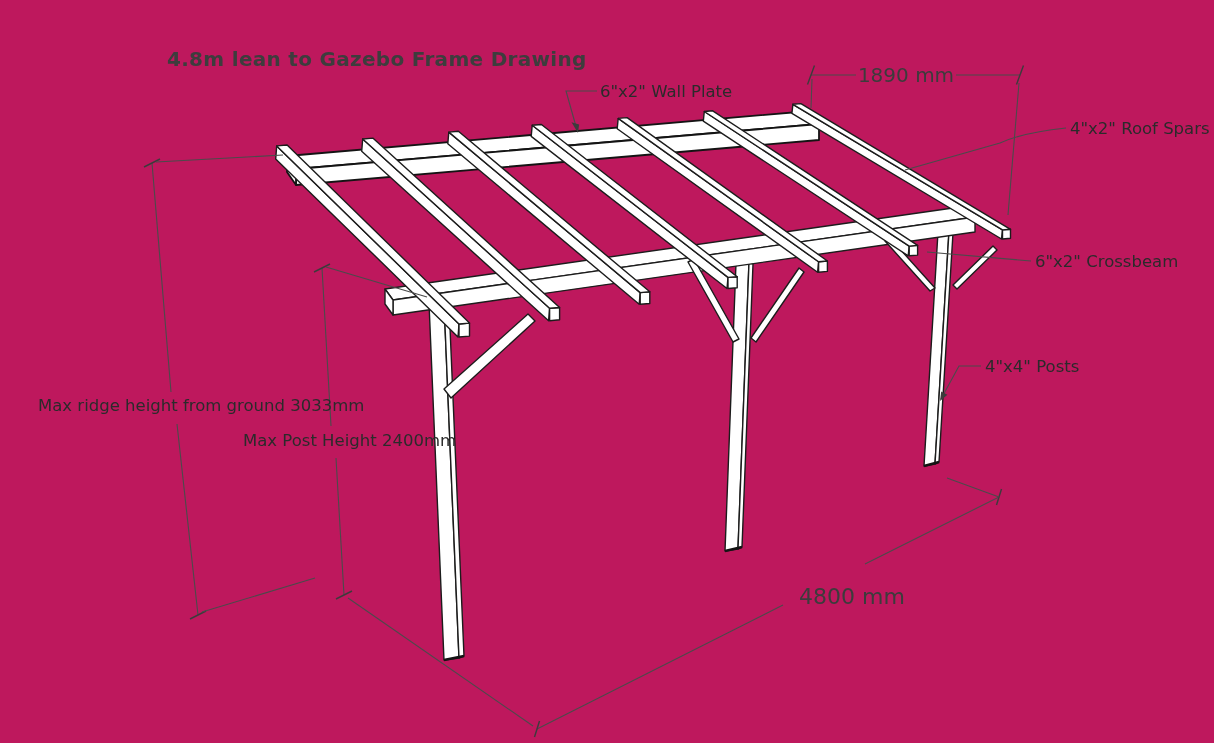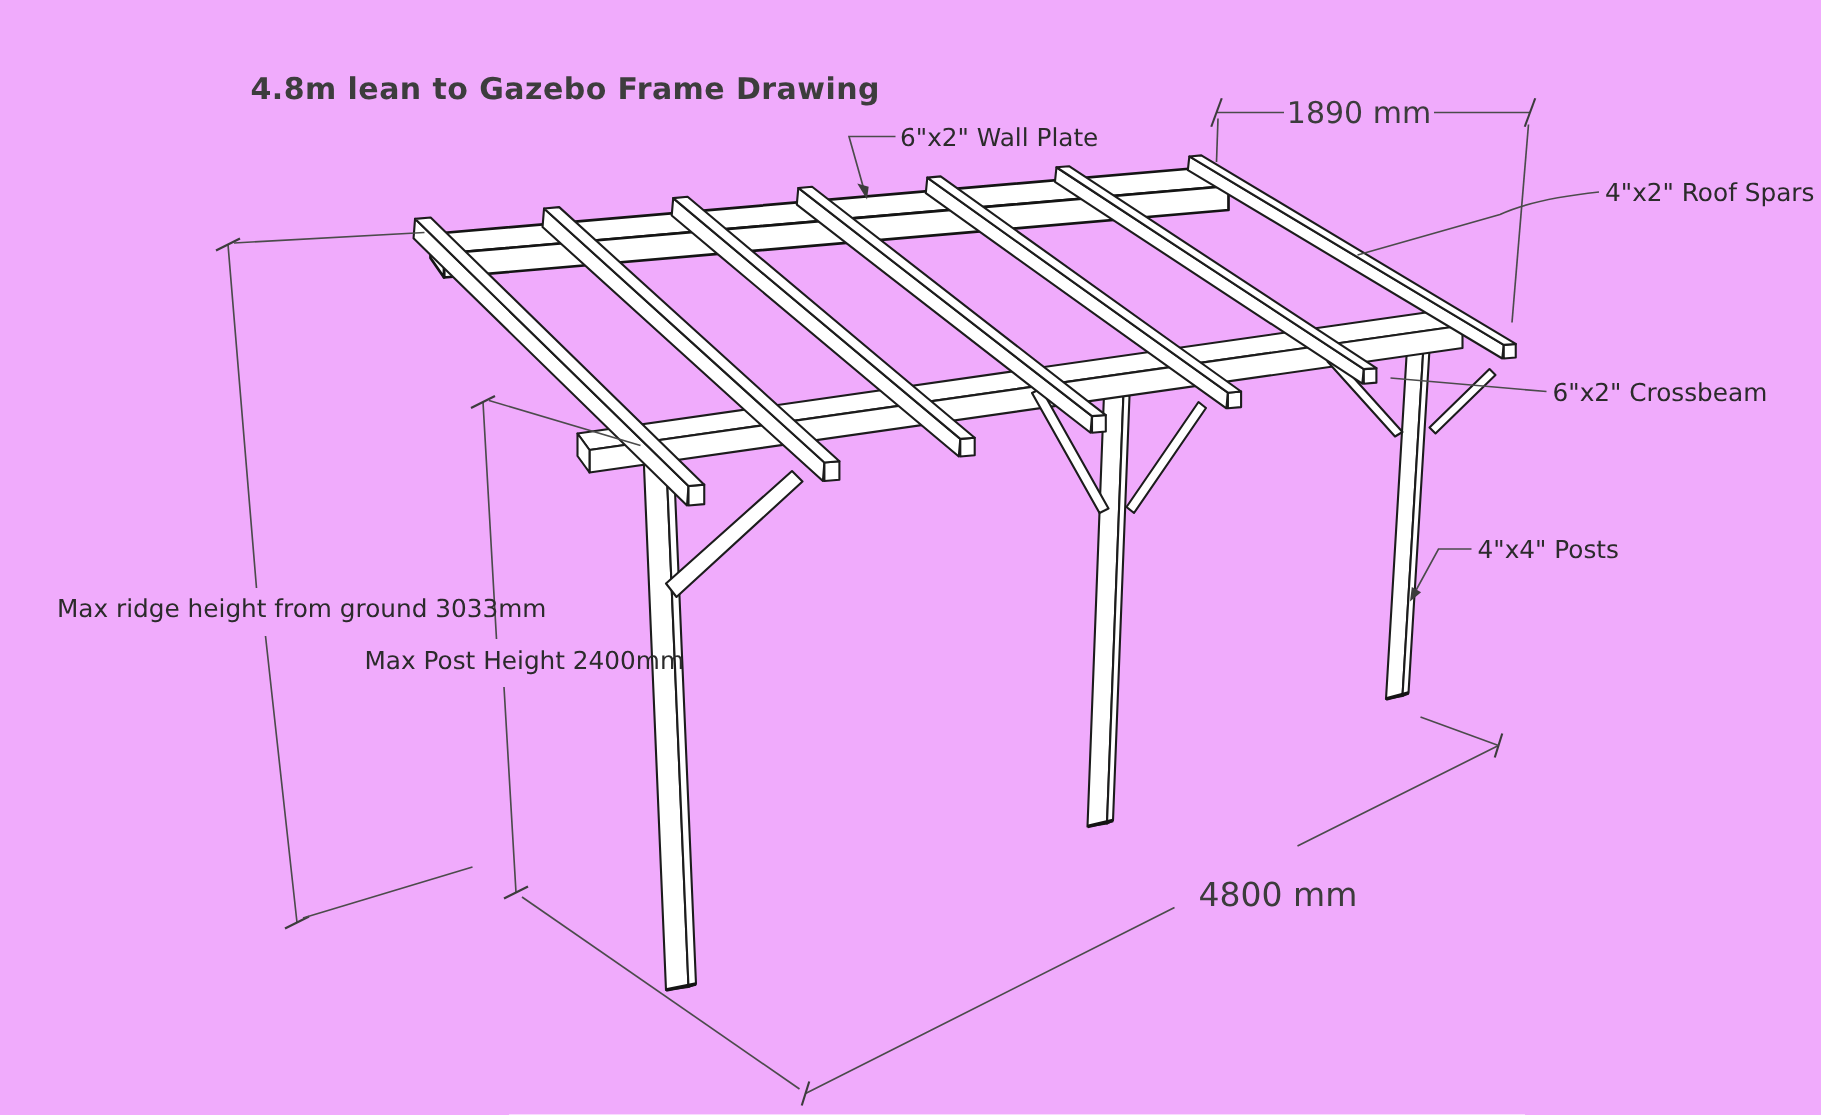--- a/index.html
+++ b/index.html
@@ -1,16 +1,16 @@
 <!DOCTYPE html>
 <html><head>
 <meta charset="utf-8">
 <style>
   html,body{margin:0;padding:0;background:#ffffff;}
-  .page{position:relative;width:1214px;height:743px;background:#f0abfc;overflow:hidden;
+  .page{position:relative;width:1214px;height:743px;background:#be185d;overflow:hidden;
         font-family:"DejaVu Sans","Liberation Sans",sans-serif;}
   svg{position:absolute;left:0;top:0;}
   .wood{fill:#ffffff;stroke:#1c1c1c;stroke-width:1.4;stroke-linejoin:round;}
   .wood-heavy{fill:#ffffff;stroke:#141414;stroke-width:1.8;stroke-linejoin:round;}
   .dimline{fill:none;stroke:#4b4b4b;stroke-width:1.1;}
   .tick{stroke:#3c3c3c;stroke-width:1.4;}
   .leader{fill:none;stroke:#4b4b4b;stroke-width:1.1;}
   .arrowhead{fill:#3c3c3c;stroke:none;}
   .lbl{fill:#2b2b2b;font-size:16.5px;}
   .dimtext{fill:#3c3c3c;font-size:20px;}

